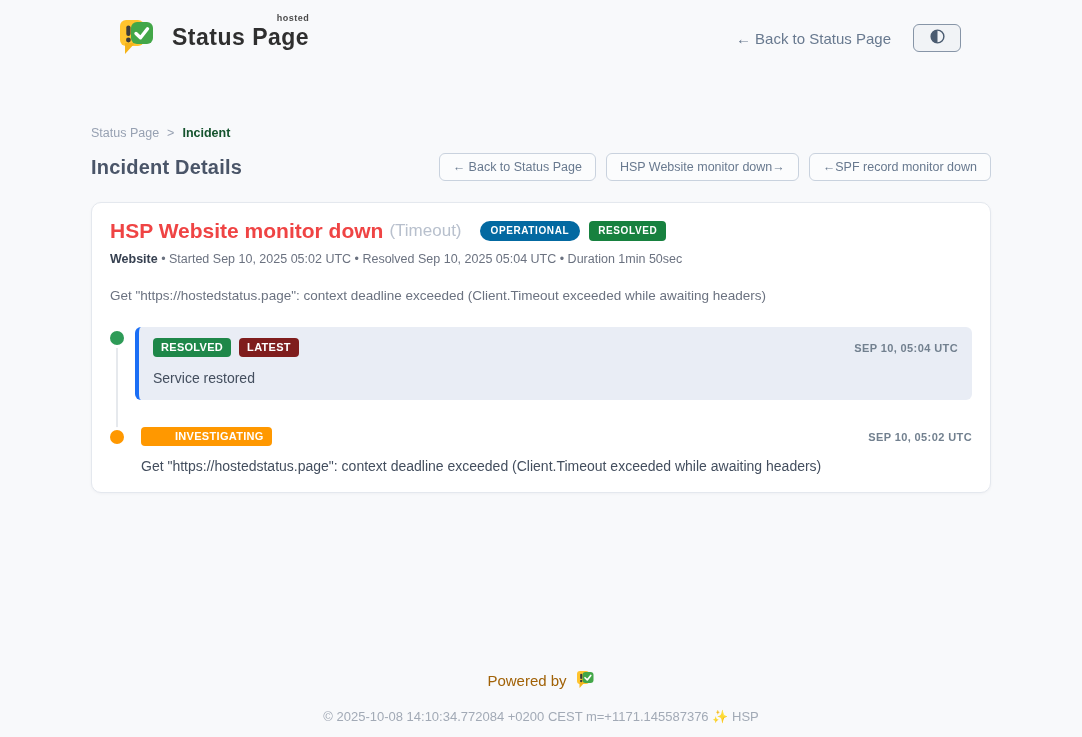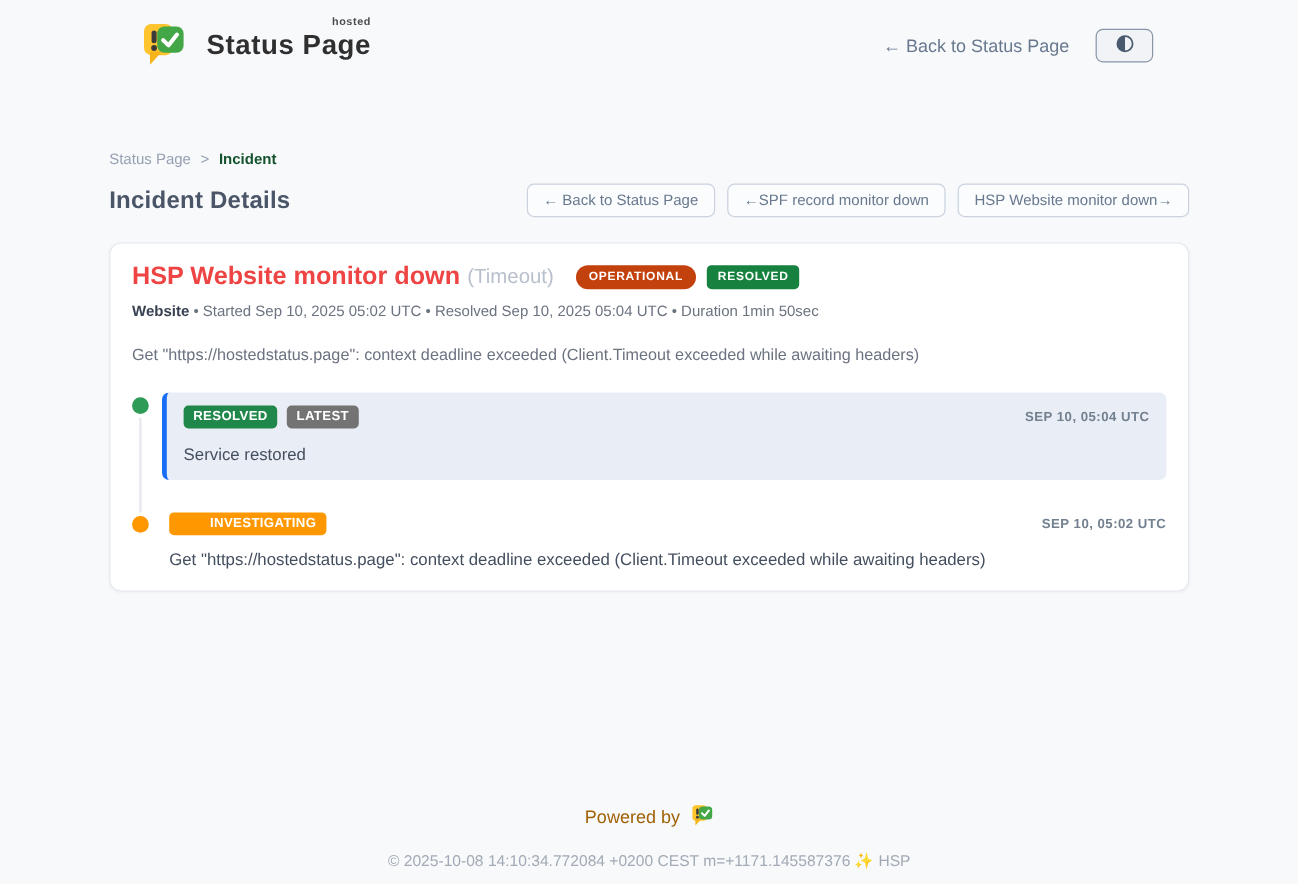--- a/index.html
+++ b/index.html
@@ -117,46 +117,46 @@
   <div class="breadcrumb">
     <span class="root">Status Page</span>
     <span class="sep">&gt;</span>
     <span class="current">Incident</span>
   </div>
 
   <div class="title-row">
     <h1 class="page-title">Incident Details</h1>
     <div class="nav-buttons">
       <button class="nav-btn">← Back to Status Page</button>
+      <button class="nav-btn">HSP Website monitor down→</button>
       <button class="nav-btn">←SPF record monitor down</button>
-      <button class="nav-btn">HSP Website monitor down→</button>
     </div>
   </div>
 
   <div class="card">
     <div class="card-title-row">
       <span class="incident-title">HSP Website monitor down</span>
       <span class="incident-component">(Timeout)</span>
-      <span class="badge badge-pill" style="background-color: #c2410c;">OPERATIONAL</span>
+      <span class="badge badge-pill" style="background-color: #0369a1;">OPERATIONAL</span>
       <span class="badge badge-rect" style="background-color: rgb(23, 129, 63);">RESOLVED</span>
     </div>
     <div class="meta-line">
       <span class="meta-component">Website</span><span> • Started Sep 10, 2025 05:02 UTC • Resolved Sep 10, 2025 05:04 UTC • Duration 1min 50sec</span>
     </div>
     <div class="incident-description">Get "https://hostedstatus.page": context deadline exceeded (Client.Timeout exceeded while awaiting headers)</div>
 
     <div class="timeline">
       <div class="timeline-line"></div>
 
       <div class="t-entry">
         <div class="t-dot" style="background-color: rgb(46, 155, 87);"></div>
         <div class="t-content highlight">
           <div class="t-badges">
             <span class="badge t-badge" style="background-color: rgb(30, 135, 73);">RESOLVED</span>
-            <span class="badge t-badge" style="background-color: #737373;">LATEST</span>
+            <span class="badge t-badge" style="background-color: #7f1d1d;">LATEST</span>
             <span class="t-timestamp">SEP 10, 05:04 UTC</span>
           </div>
           <div class="t-message">Service restored</div>
         </div>
       </div>
 
       <div class="t-entry">
         <div class="t-dot" style="background-color: rgb(255, 152, 0);"></div>
         <div class="t-content plain">
           <div class="t-badges">

